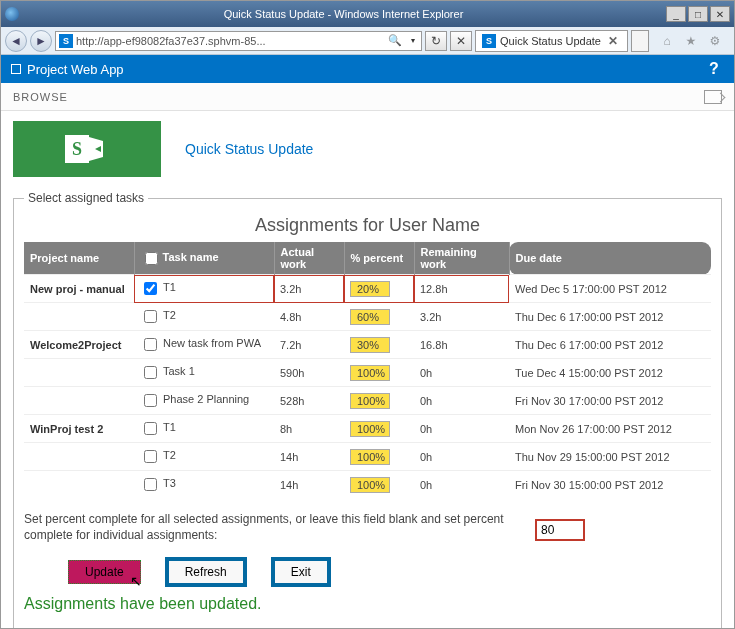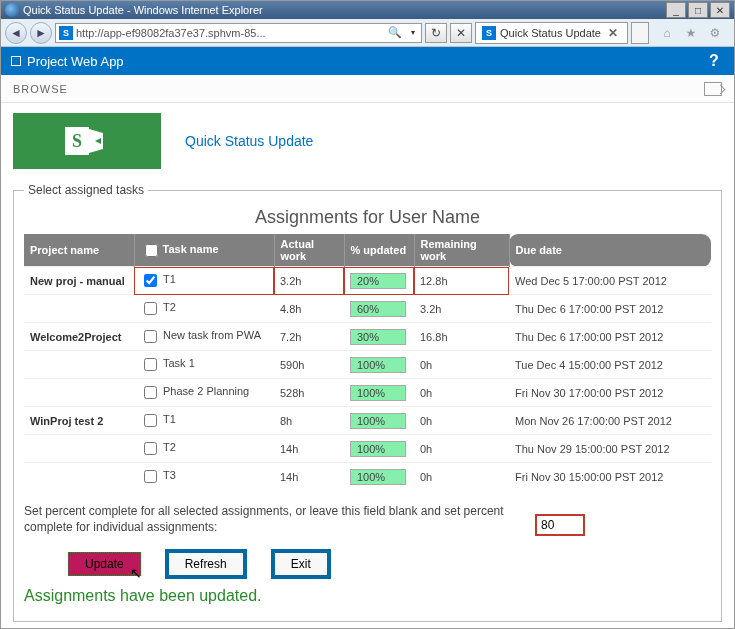--- a/index.html
+++ b/index.html
@@ -9,27 +9,28 @@
     font-size: 12px;
     background: #fff;
     color: #444;
     width: 735px;
     height: 629px;
     overflow: hidden;
     border: 1px solid #999;
   }
   
   .titlebar {
-    height: 18px;
+    height: 26px;
     background: linear-gradient(#5a7fa8, #3a5a82);
     color: #fff;
     display: flex;
     align-items: center;
     padding: 0 4px;
     font-size: 11px;
+    text-align: center;
   }
   .titlebar .ie-icon {
     width: 14px; height: 14px;
     background: radial-gradient(circle at 40% 40%, #7ec0ee, #1e5a9b);
     border-radius: 50%;
     margin-right: 4px;
     display: inline-block;
   }
   .titlebar .title { flex: 1; }
   .titlebar .winbtn {
@@ -210,41 +211,41 @@
     font-size: 11px;
     color: #444;
     border-top: 1px solid #eee;
     vertical-align: middle;
     height: 22px;
   }
   table.assign td.proj { font-weight: bold; color:#333; }
   table.assign .chkcell input { margin-right:6px; vertical-align:middle;}
   .pctbox {
     border:1px solid #aaa;
-    background:#86efac;
+    background:#fde047;
     padding:1px 6px;
-    width:56px;
+    width:40px;
     display:inline-block;
     font-size:11px;
     color:#444;
   }
   .redrow td.chkcell, .redrow td.aw, .redrow td.pc, .redrow td.rw {
     outline: 1px solid #c0392b;
     outline-offset:-1px;
   }
   .hdrchk { margin-right:2px; vertical-align:middle; accent-color:#fff;}
   
   .bottom {
     margin-top: 14px;
     font-size: 12px;
     color:#444;
   }
   .bottom .row1 {
     display:flex;
-    align-items:flex-end;
+    align-items:center;
     gap:6px;
     max-width:560px;
   }
   .bottom .row1 .txt { flex:1; line-height:1.3; }
   .bottom .bulkin {
     width:48px;
     border:1px solid #c0392b;
     outline: 1px solid #c0392b;
     padding:2px 4px;
     font-size:12px;
@@ -349,21 +350,21 @@
           <col>
       </colgroup>
       <thead>
         <tr>
           <th>Project name</th>
           <th>
             <input type="checkbox" class="hdrchk" style="">
             <span>Task name</span>
           </th>
           <th>Actual work</th>
-          <th>% updated</th>
+          <th>% percent</th>
           <th>Remaining work</th>
           <th>Due date</th>
         </tr>
       </thead>
       <tbody id="rows">
           <tr class="redrow">
             <td class="proj">New proj - manual</td>
             <td class="chkcell"><input type="checkbox" checked="" style=""><span>T1</span></td>
             <td class="aw">3.2h</td>
             <td class="pc"><span class="pctbox">20%</span></td>

